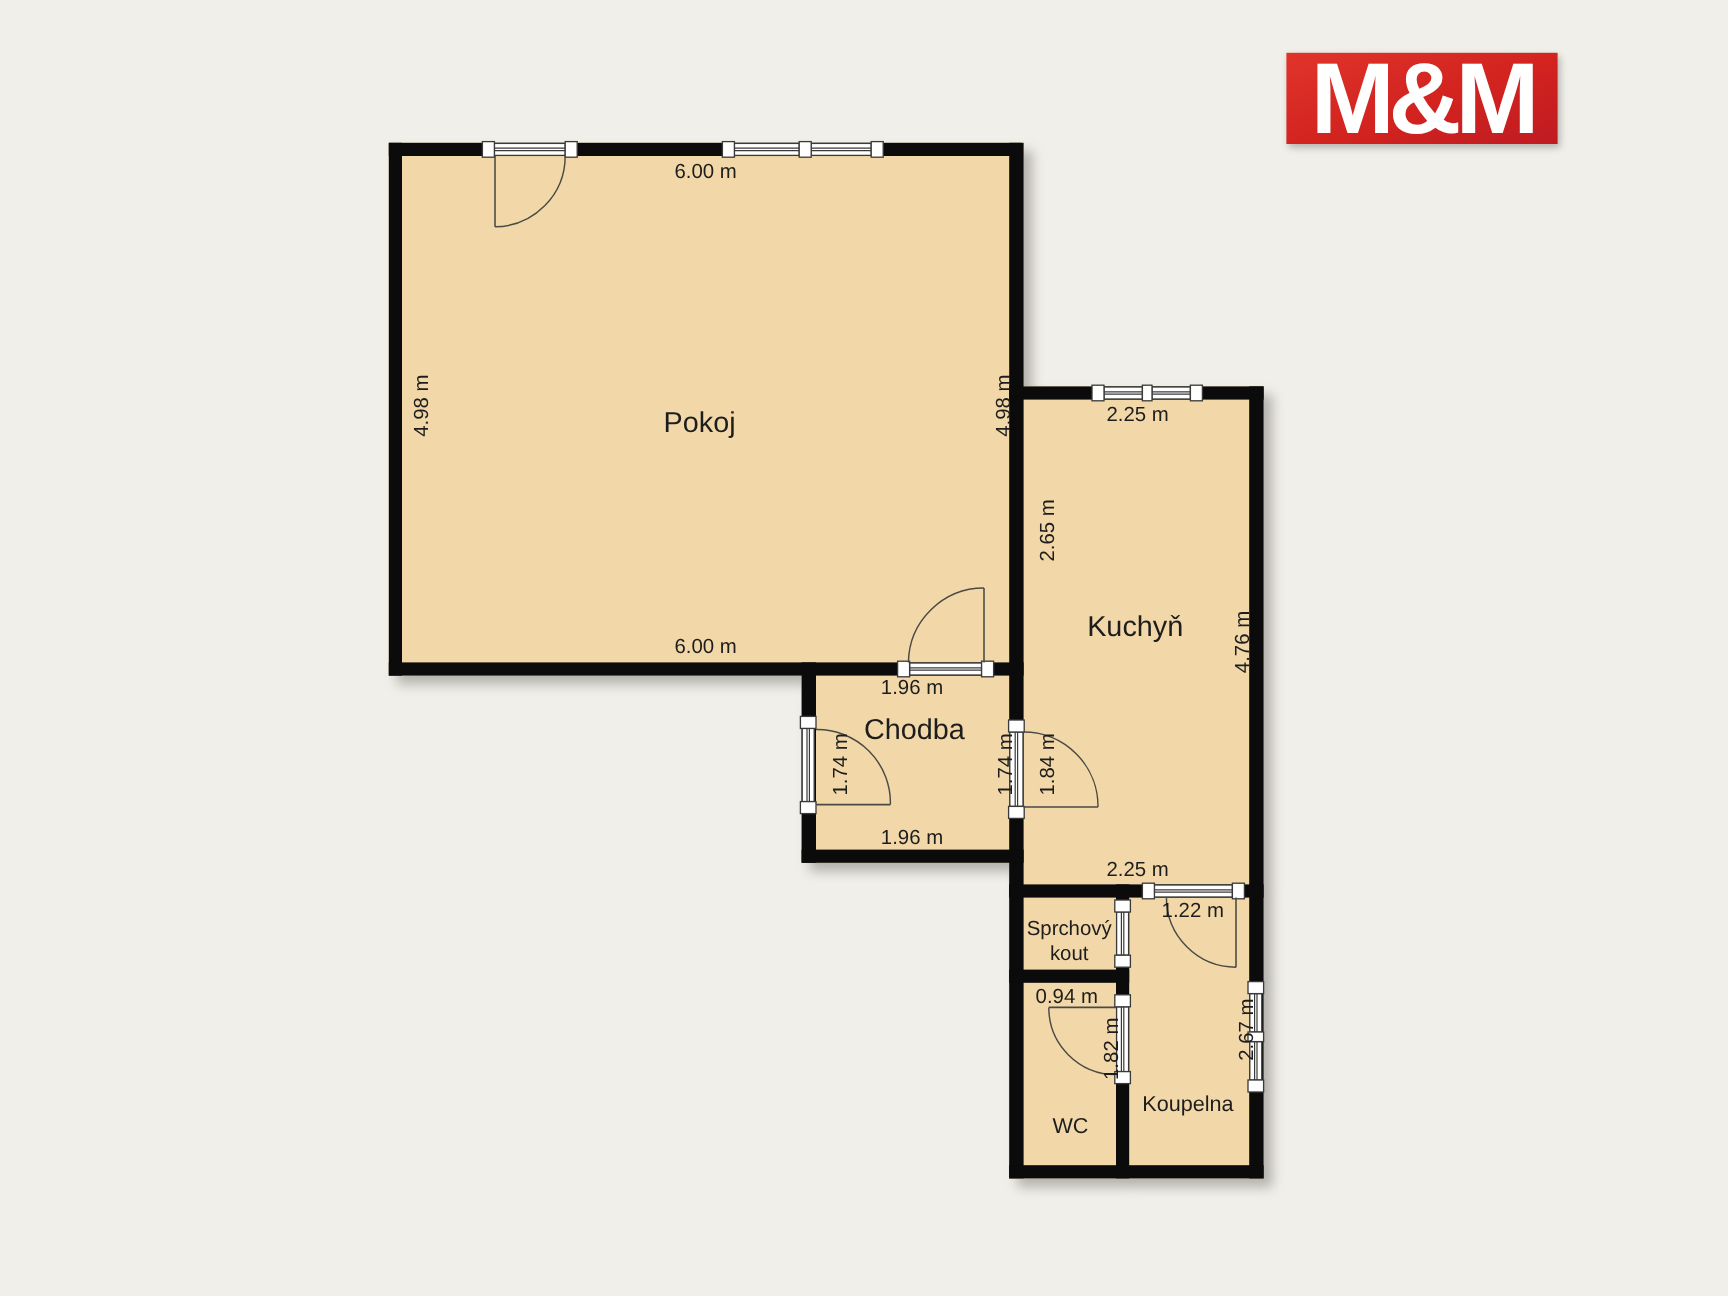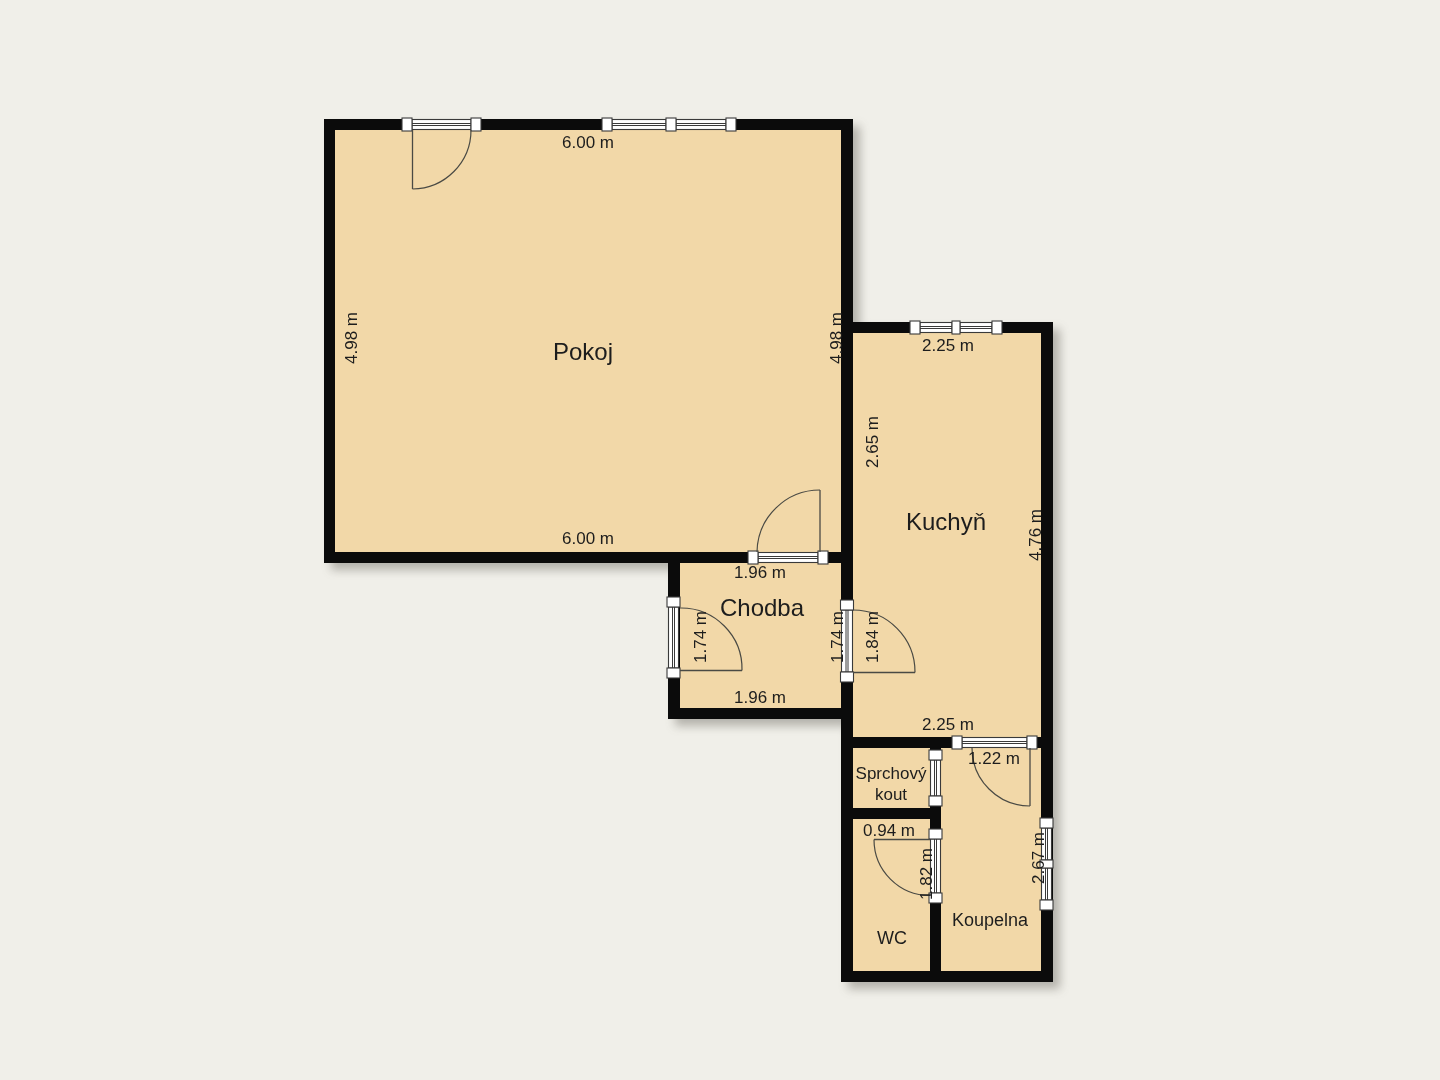--- a/index.html
+++ b/index.html
@@ -186,13 +186,14 @@
   <text class="dim" x="889" y="836" text-anchor="middle">0.94 m</text>
   <text class="dim" x="0" y="6" text-anchor="middle" transform="translate(926 874) rotate(-90)">1.82 m</text>
   <text class="room-mid" x="892" y="944" text-anchor="middle">WC</text>
 
   <text class="room-mid" x="990" y="926" text-anchor="middle">Koupelna</text>
   <text class="dim" x="0" y="6" text-anchor="middle" transform="translate(1038 858) rotate(-90)">2.67 m</text>
 </svg>
 </div>
 
 <div class="logo">
+  <div class="logo-top">M&amp;M</div>
 </div>
 
 </body></html>

